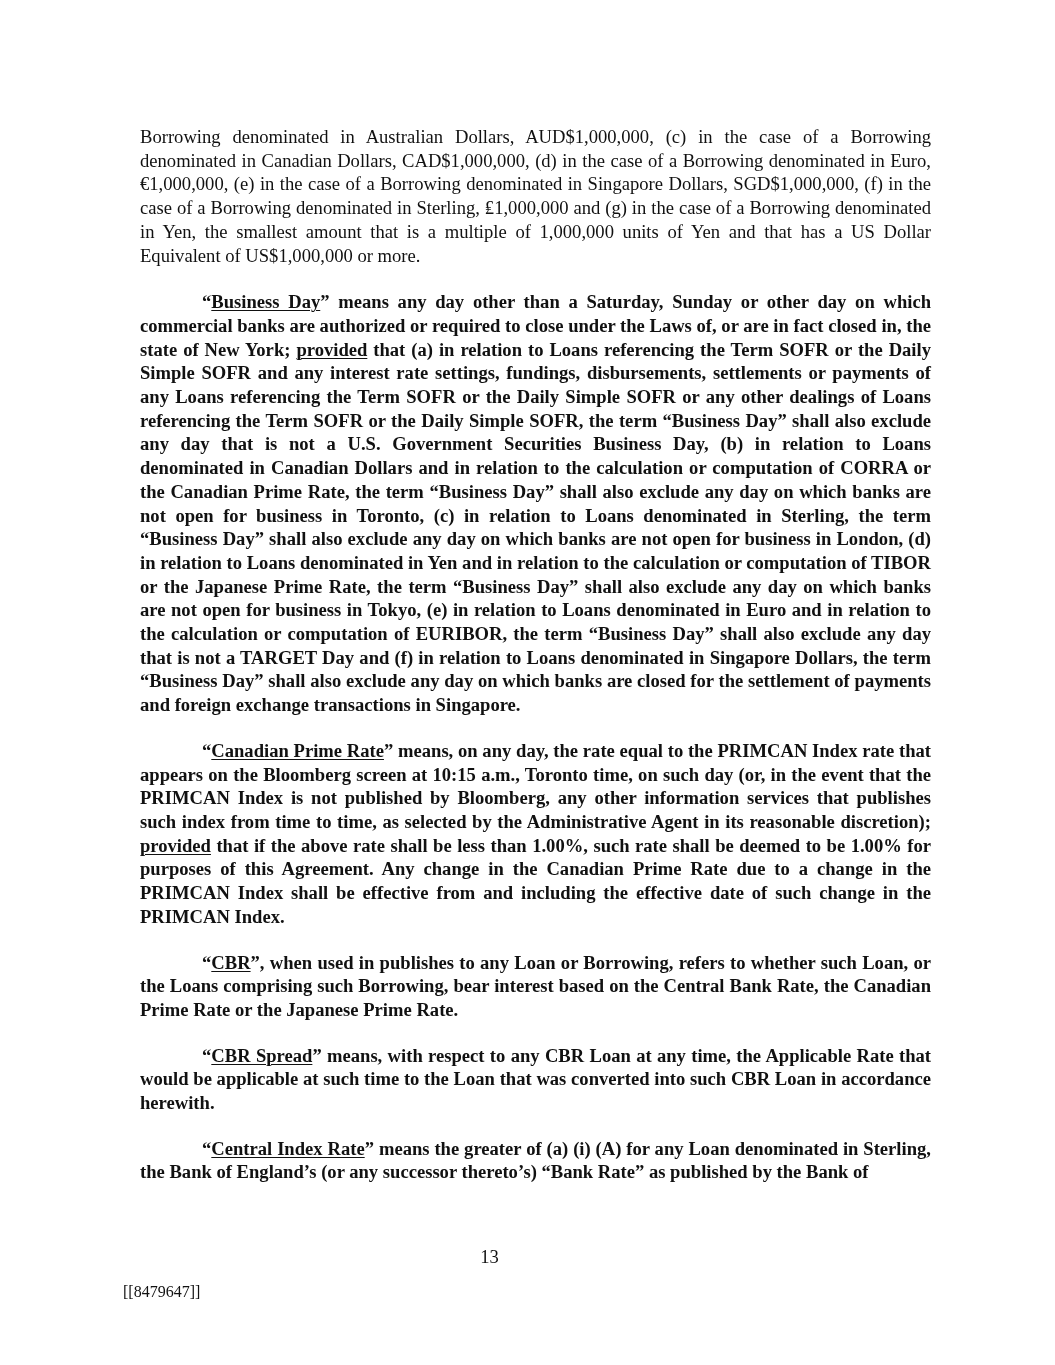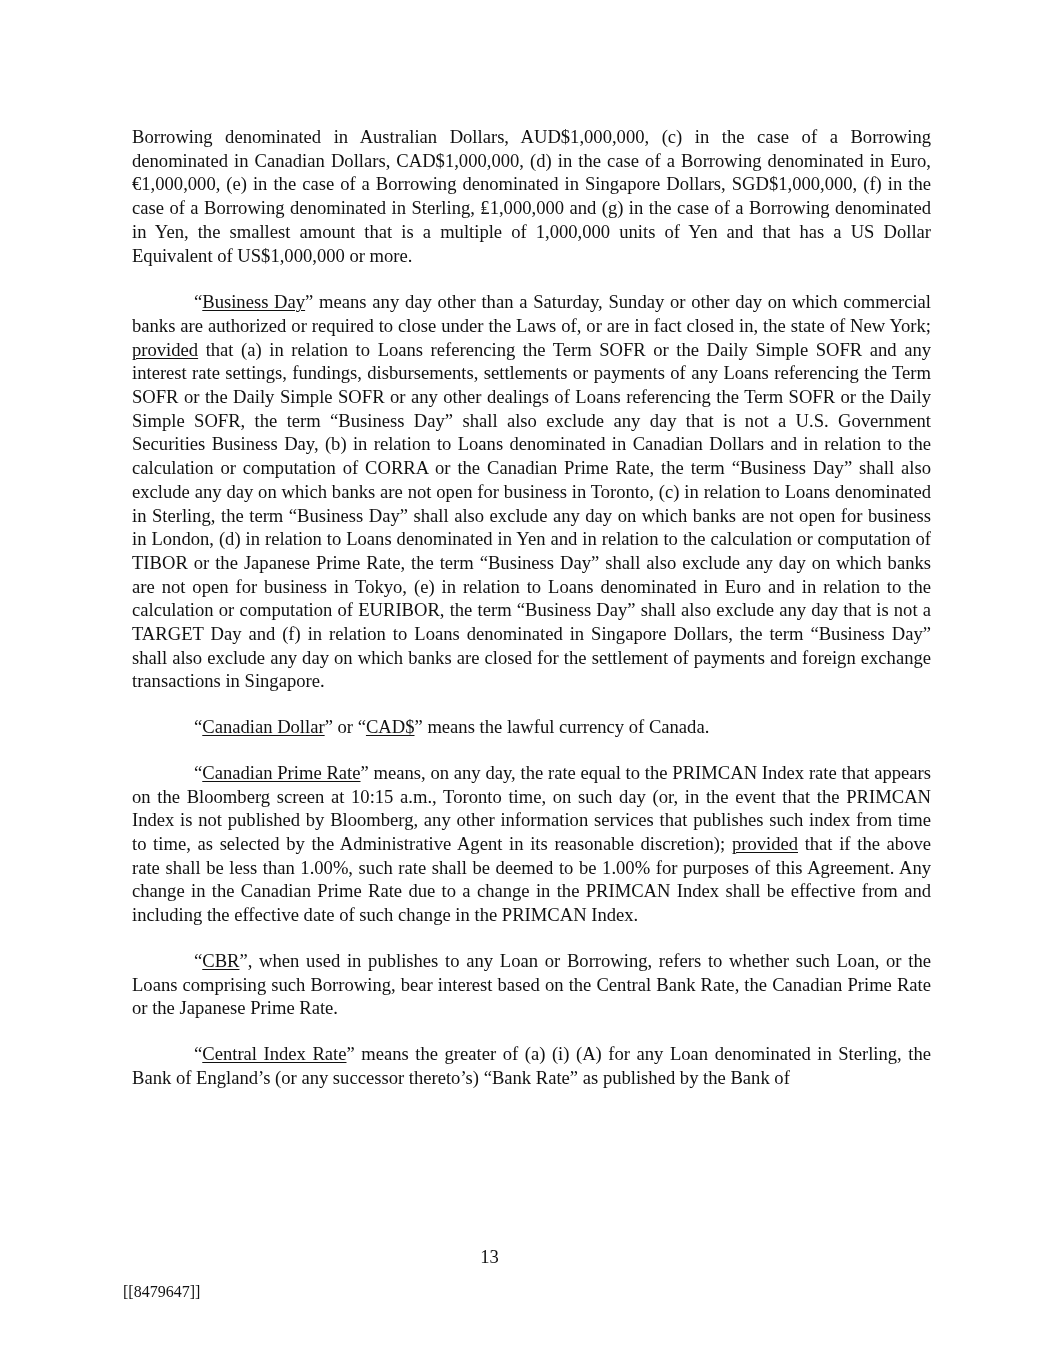--- a/index.html
+++ b/index.html
@@ -17,26 +17,27 @@
     }
     .page-body {
       position: absolute;
       left: 124px;
       top: 125px;
       width: 807px;
       font-size: 18.6px;
       line-height: 23.7px;
     }
     .para {
-      margin: 0 0 22px 8px;
+      margin: 0 0 22px 16px;
       text-align: justify;
       text-align-last: left;
     }
     .para.indent {
       text-indent: 62px;
+      font-weight: bold;
     }
     .para.first {
       margin-bottom: 23px;
     }
     .u {
       text-decoration: underline;
       text-underline-offset: 2px;
       text-decoration-thickness: 1px;
     }
     .page-number {
@@ -55,20 +56,20 @@
       font-size: 16px;
       line-height: 12px;
     }
   </style>
 </head>
 <body>
 
 <div class="page-body" id="page-body">
     <p class="para first"><span>Borrowing denominated in Australian Dollars, AUD$1,000,000, (c) in the case of a Borrowing denominated in Canadian Dollars, CAD$1,000,000, (d) in the case of a Borrowing denominated in Euro, €1,000,000, (e) in the case of a Borrowing denominated in Singapore Dollars, SGD$1,000,000, (f) in the case of a Borrowing denominated in Sterling, ₤1,000,000 and (g) in the case of a Borrowing denominated in Yen, the smallest amount that is a multiple of 1,000,000 units of Yen and that has a US Dollar Equivalent of US$1,000,000 or more.</span></p>
     <p class="para indent"><span>“</span><span class="u">Business Day</span><span>” means any day other than a Saturday, Sunday or other day on which commercial banks are authorized or required to close under the Laws of, or are in fact closed in, the state of New York; </span><span class="u">provided</span><span> that (a) in relation to Loans referencing the Term SOFR or the Daily Simple SOFR and any interest rate settings, fundings, disbursements, settlements or payments of any Loans referencing the Term SOFR or the Daily Simple SOFR or any other dealings of Loans referencing the Term SOFR or the Daily Simple SOFR, the term “Business Day” shall also exclude any day that is not a U.S. Government Securities Business Day, (b) in relation to Loans denominated in Canadian Dollars and in relation to the calculation or computation of CORRA or the Canadian Prime Rate, the term “Business Day” shall also exclude any day on which banks are not open for business in Toronto, (c) in relation to Loans denominated in Sterling, the term “Business Day” shall also exclude any day on which banks are not open for business in London, (d) in relation to Loans denominated in Yen and in relation to the calculation or computation of TIBOR or the Japanese Prime Rate, the term “Business Day” shall also exclude any day on which banks are not open for business in Tokyo, (e) in relation to Loans denominated in Euro and in relation to the calculation or computation of EURIBOR, the term “Business Day” shall also exclude any day that is not  a TARGET Day and (f) in relation to Loans denominated in Singapore Dollars, the term “Business Day” shall also exclude any day on which banks are closed for the settlement of payments and foreign exchange transactions in Singapore.</span></p>
-    <p class="para indent"><span>“</span><span class="u">Canadian Dollar</span><span>” or “</span><span class="u">CAD$</span><span>” means the lawful currency of Canada.</span></p>
     <p class="para indent"><span>“</span><span class="u">Canadian Prime Rate</span><span>” means, on any day, the rate equal to the PRIMCAN Index rate that appears on the Bloomberg screen at 10:15 a.m., Toronto time, on such day (or, in the event that the PRIMCAN Index is not published by Bloomberg, any other information services that publishes such index from time to time, as selected by the Administrative Agent in its reasonable discretion); </span><span class="u">provided</span><span> that if the above rate shall be less than 1.00%, such rate shall be deemed to be 1.00% for purposes of this Agreement.  Any change in the Canadian Prime Rate due to a change in the PRIMCAN Index shall be effective from and including the effective date of such change in the PRIMCAN Index.</span></p>
     <p class="para indent"><span>“</span><span class="u">CBR</span><span>”, when used in publishes to any Loan or Borrowing, refers to whether such Loan, or the Loans comprising such Borrowing, bear interest based on the Central Bank Rate, the Canadian Prime Rate or the Japanese Prime Rate.</span></p>
+    <p class="para indent"><span>“</span><span class="u">CBR Spread</span><span>” means, with respect to any CBR Loan at any time, the Applicable Rate that would be applicable at such time to the Loan that was converted into such CBR Loan in accordance herewith.</span></p>
     <p class="para indent"><span>“</span><span class="u">Central Index Rate</span><span>” means the greater of (a) (i) (A) for any Loan denominated in Sterling, the Bank of England’s (or any successor thereto’s) “Bank Rate” as published by the Bank of</span></p>
   </div>
 
 <div class="page-number">13</div>
 <div class="doc-id">[[8479647]]</div>
 
 </body></html>

